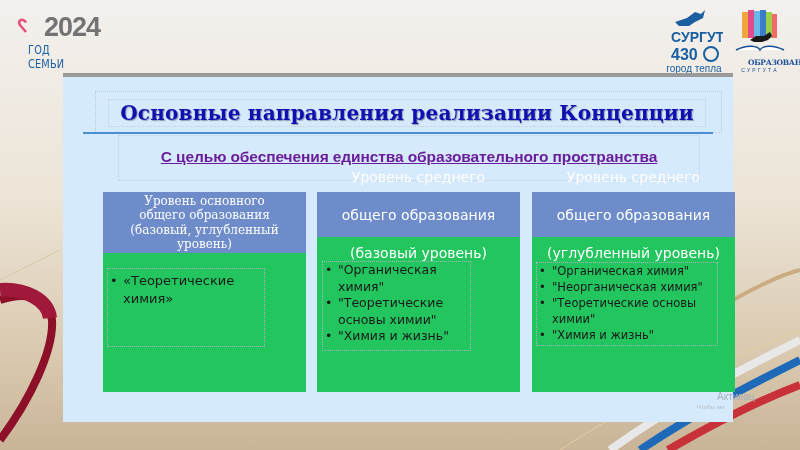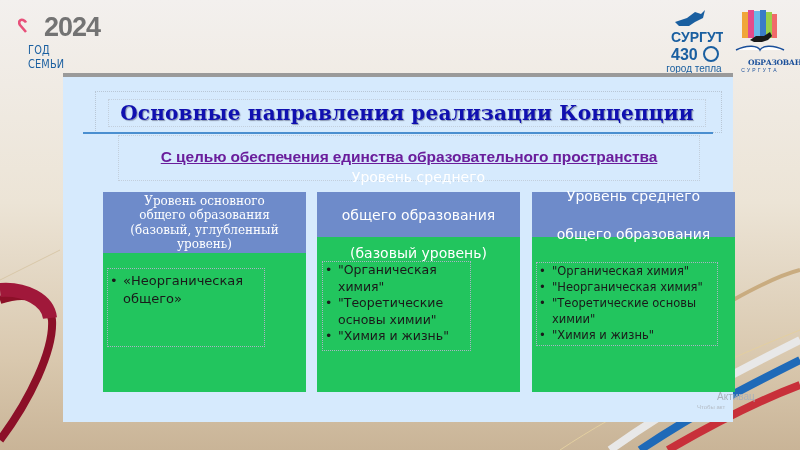--- a/index.html
+++ b/index.html
@@ -157,21 +157,21 @@
 
 <div class="col col1">
   <div class="col-head">
     <span>Уровень основного</span>
     <span>общего образования</span>
     <span>(базовый,  углубленный</span>
     <span>уровень)</span>
   </div>
   <div class="list-box">
     <ul>
-      <li>«Неорганическая общего»</li>
+      <li>«Теоретические химия»</li>
     </ul>
   </div>
 </div>
 
 <div class="col col2">
   <div class="col-head">
     <span>Уровень среднего</span>
     <span>общего образования</span>
     <span>(базовый уровень)</span>
   </div>
@@ -181,20 +181,21 @@
       <li>"Теоретические основы химии"</li>
       <li> "Химия и жизнь"</li>
     </ul>
   </div>
 </div>
 
 <div class="col col3">
   <div class="col-head">
     <span>Уровень среднего</span>
     <span>общего образования</span>
+    <span>(углубленный уровень)</span>
   </div>
   <div class="list-box">
     <ul>
       <li>"Органическая химия"</li>
       <li>"Неорганическая химия"</li>
       <li>"Теоретические основы химии"</li>
       <li>"Химия и жизнь"</li>
     </ul>
   </div>
 </div>

